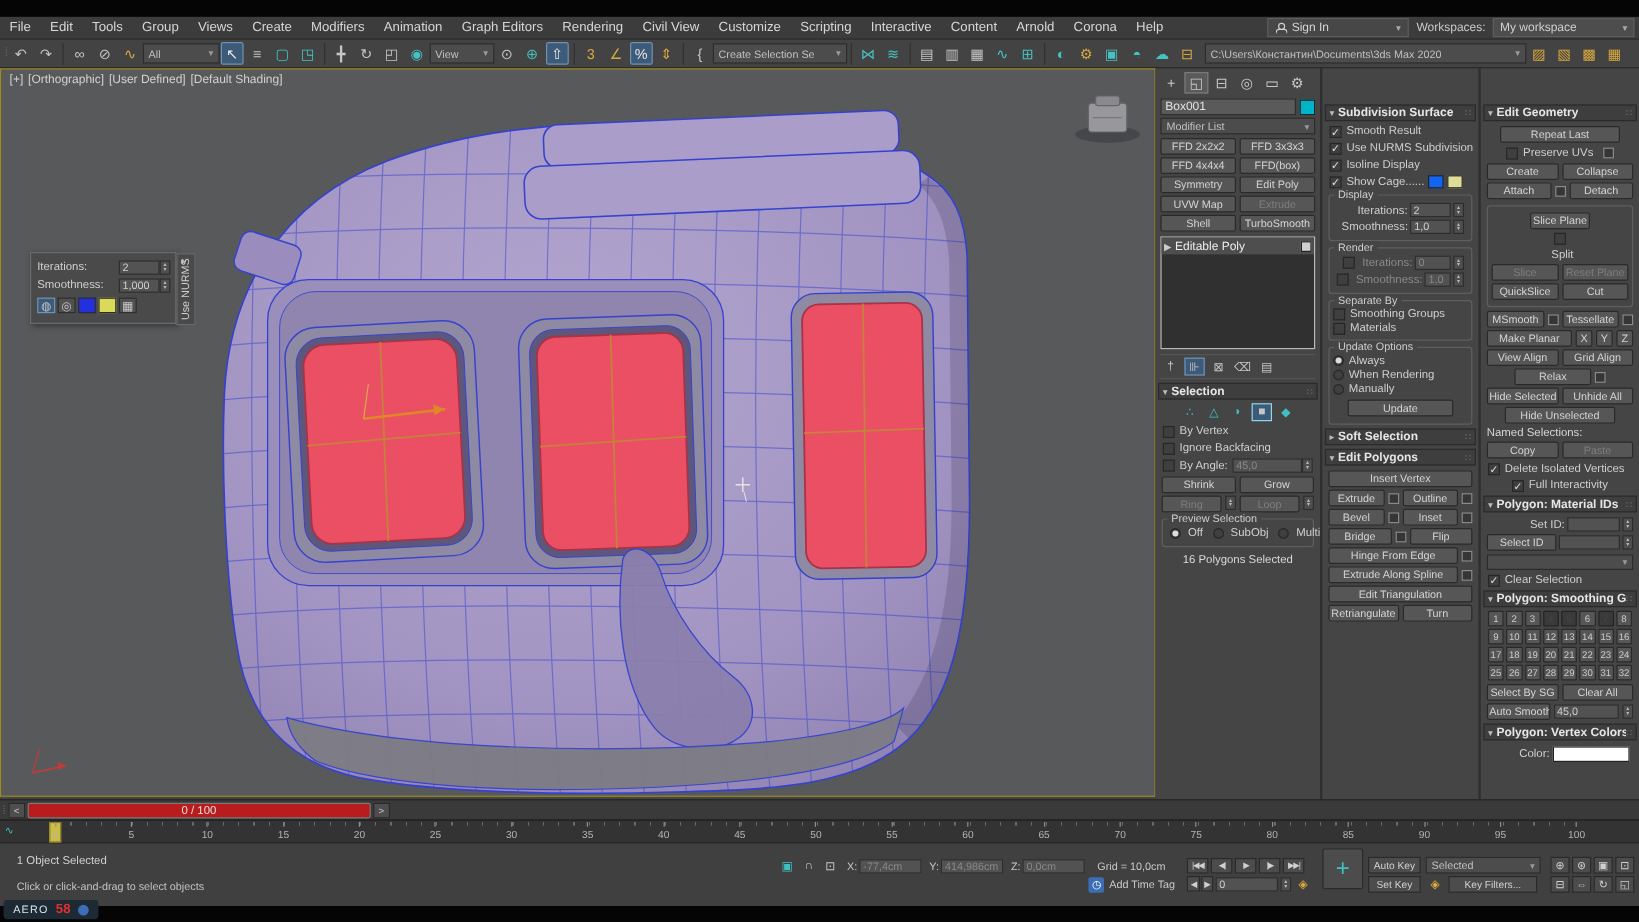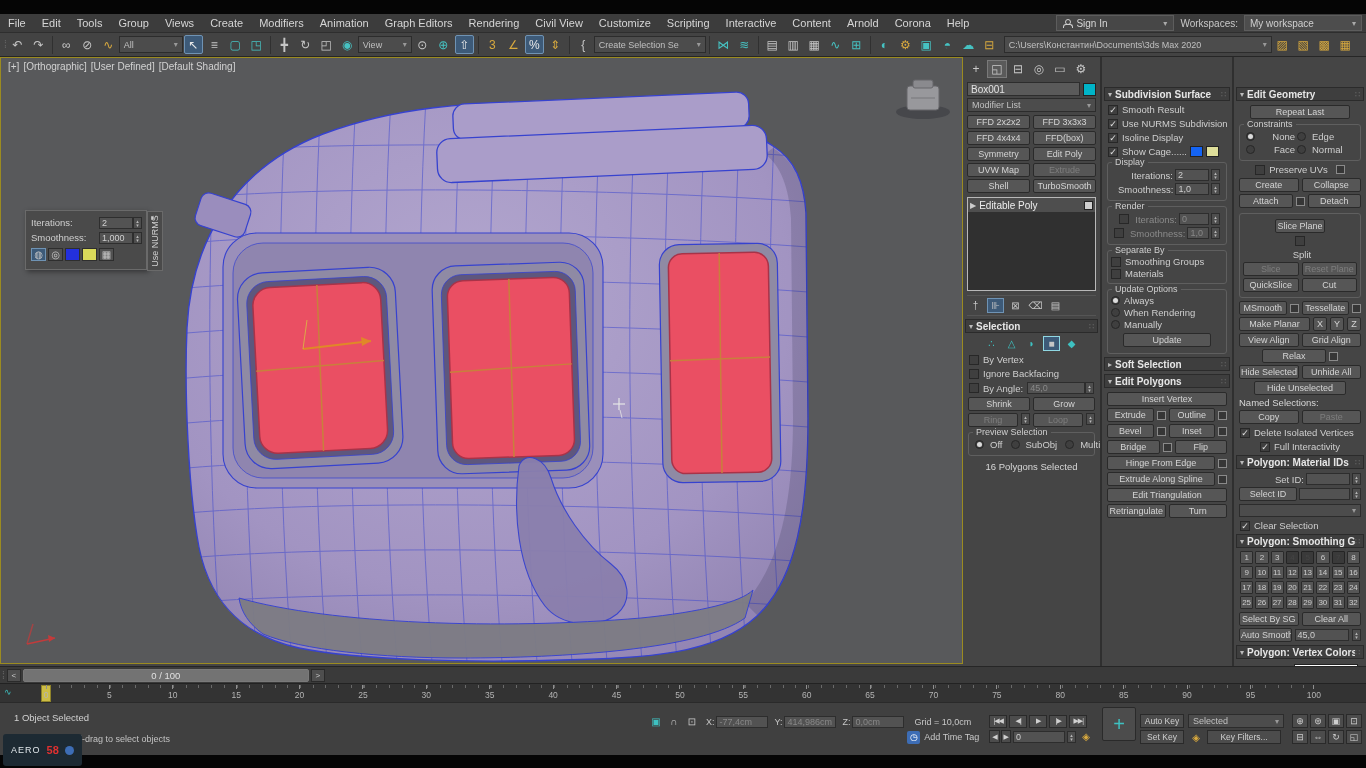--- a/index.html
+++ b/index.html
@@ -117,21 +117,21 @@
   
   #sg-grid{display:grid;grid-template-columns:repeat(8,1fr);gap:2px;margin:3px 4px;}
   .sgb{height:13px;background:#565656;border:1px solid #2a2a2a;color:#ccc;font-size:8px;display:flex;align-items:center;justify-content:center;border-radius:1px;}
   .sgb.pressed{background:#3a3a3a;color:#454545;border-color:#242424;}
 
   #vc-color{flex:1;height:13px;background:#fff;border:1px solid #222;}
 
   
   #slider-row{position:absolute;top:666px;left:0;width:1366px;height:17px;background:#3a3a3a;display:flex;align-items:center;border-top:1px solid #262626;}
   .ts-btn{width:14px;height:13px;background:#4e4e4e;border:1px solid #2a2a2a;color:#ccc;font-size:8px;display:flex;align-items:center;justify-content:center;margin:0 2px;}
-  #ts-handle{width:286px;height:13px;background:#737373;border:1px solid #7a7a7a;border-radius:2px;color:#e0e0e0;font-size:9.5px;display:flex;align-items:center;justify-content:center;}
+  #ts-handle{width:286px;height:13px;background:#b91c1c;border:1px solid #7a7a7a;border-radius:2px;color:#e0e0e0;font-size:9.5px;display:flex;align-items:center;justify-content:center;}
   #ruler-row{position:absolute;top:683px;left:0;width:1366px;height:19px;background:#333;border-top:1px solid #222;}
   #ruler-icons{position:absolute;left:4px;top:3px;display:flex;gap:3px;}
   #ruler-icons span{color:#3ec1c1;font-size:9px;}
   #ruler-marker{position:absolute;left:41px;top:1px;width:10px;height:17px;background:#cdbd45;border:1px solid #8f832a;z-index:1;}
   #ticks{position:absolute;left:38px;right:44px;top:1px;display:flex;justify-content:space-between;z-index:2;}
   .tick{width:16px;display:flex;flex-direction:column;align-items:center;}
   .tick i{width:1px;height:4px;background:#909090;}
   .tick b{color:#b4b4b4;font-size:8.5px;font-weight:normal;margin-top:1px;}
   #minor-ticks{position:absolute;left:46px;right:52px;top:1px;height:3px;background:repeating-linear-gradient(90deg,#6a6a6a 0 1px,transparent 1px 12.7px);}
 
@@ -164,21 +164,21 @@
   .key-btn{width:44px;height:14px;background:#4c4c4c;border:1px solid #2a2a2a;color:#d0d0d0;font-size:8.5px;display:flex;align-items:center;justify-content:center;}
   #keysel{display:flex;flex-direction:column;justify-content:center;gap:2px;margin-left:4px;}
   #keymode-dd{width:96px;height:14px;}
   #keyfilter-row{display:flex;align-items:center;gap:3px;}
   #keyfilters-btn{width:74px;height:14px;background:#4c4c4c;border:1px solid #2a2a2a;color:#d0d0d0;font-size:8.5px;display:flex;align-items:center;justify-content:center;}
   #navgrid{display:flex;flex-direction:column;justify-content:center;gap:2px;margin:0 4px 0 8px;}
   .navrow{display:flex;gap:2px;}
   .nav-btn{width:16px;height:14px;background:#4c4c4c;border:1px solid #2a2a2a;color:#cfcfcf;font-size:9px;display:flex;align-items:center;justify-content:center;}
 
   
-  #fps-overlay{position:absolute;left:3px;bottom:2px;height:32px;background:#1d2a33;border-radius:3px;display:flex;align-items:center;gap:6px;padding:0 8px;z-index:10;}
+  #fps-overlay{position:absolute;left:3px;bottom:2px;height:16px;background:#1d2a33;border-radius:3px;display:flex;align-items:center;gap:6px;padding:0 8px;z-index:10;}
   #fps-overlay .ov-label{color:#dfe6ea;font-size:9px;letter-spacing:1px;}
   #fps-overlay .ov-fps{color:#e03030;font-size:11px;font-weight:bold;}
   #fps-overlay .ov-dot{width:9px;height:9px;border-radius:50%;background:#3d6db5;}
 </style>
 </head>
 <body>
 
 <div id="screen">
   <div class="strip" id="strip-top"></div>
 
@@ -690,35 +690,20 @@
       <div class="col" id="col3">
         <div class="rollout" style="margin-top:30px;">
           <div class="ro-head">
             <span class="ro-arrow">▾</span>
               <b>Edit Geometry</b>
               <span class="ro-dots">∷</span>
           </div>
           <div class="row2" style="margin:4px 14px 2px;justify-content:flex-end;">
               <span class="pbtn">Repeat Last</span>
             </div>
-          <div class="grp">
-            <span class="leg">Constraints</span>
-            <div class="row1" style="gap:2px;align-items:center;">
-              <span class="rb on"></span>
-                <span class="lbl" style="width:34px;">None</span>
-              <span class="rb"></span>
-                <span class="lbl">Edge</span>
-            </div>
-            <div class="row1" style="gap:2px;align-items:center;">
-              <span class="rb"></span>
-                <span class="lbl" style="width:34px;">Face</span>
-              <span class="rb"></span>
-                <span class="lbl">Normal</span>
-            </div>
-          </div>
           <div class="chk-row" style="justify-content:center;">
             <span class="cb"></span>
             <span class="lbl">Preserve UVs</span>
             <span class="sq" style="margin-left:8px;"></span>
           </div>
           <div class="row2">
             <span class="pbtn">Create</span>
             <span class="pbtn">Collapse</span>
           </div>
           <div class="row2" style="align-items:center;">

